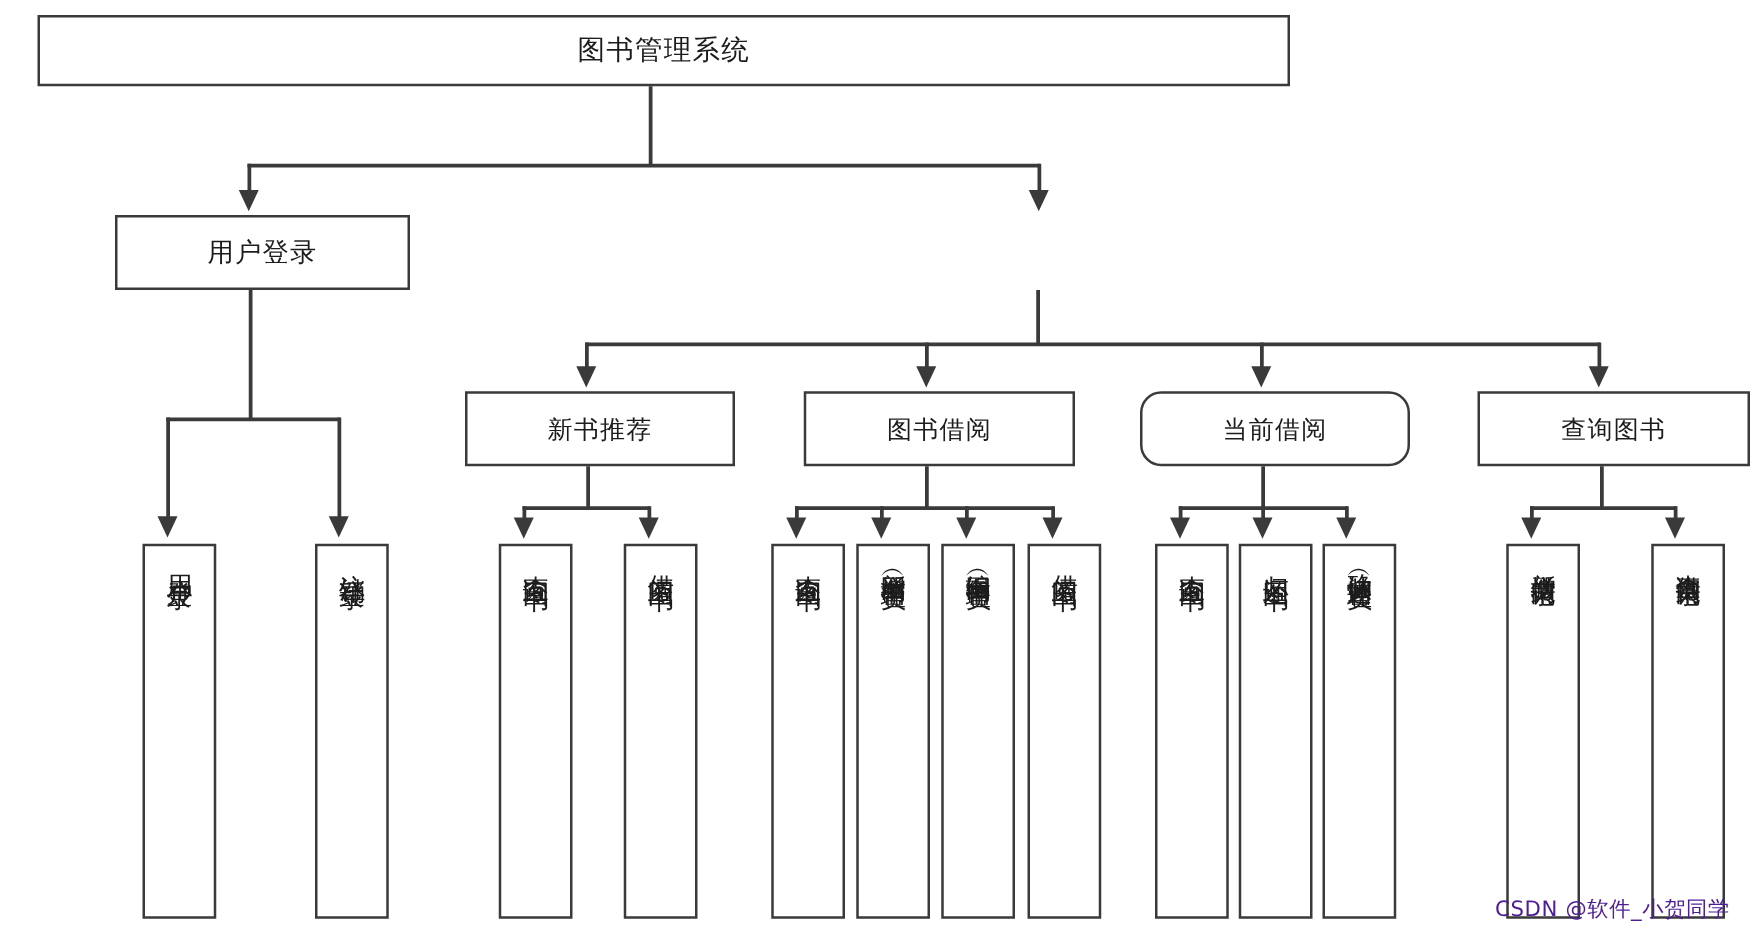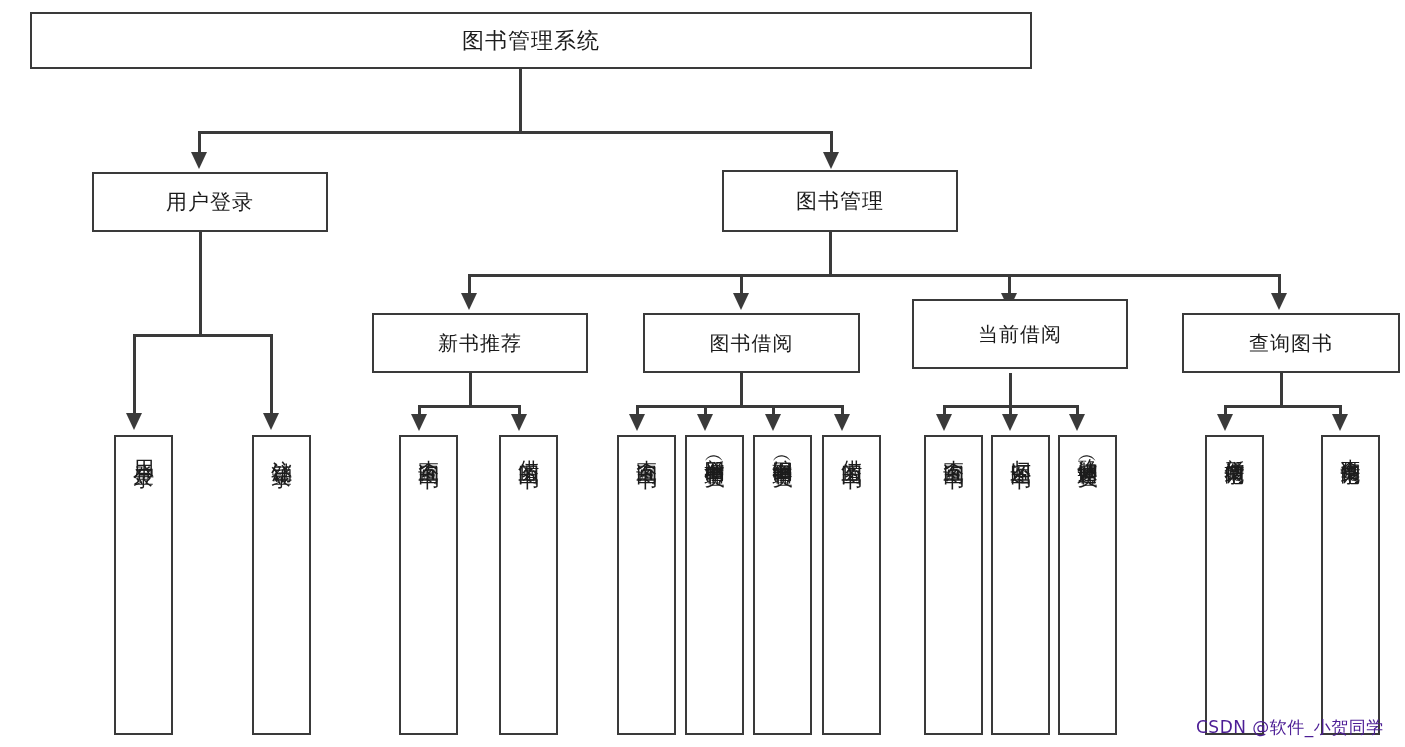--- a/index.html
+++ b/index.html
@@ -101,23 +101,20 @@
   <div class="vline" style="left:198px;top:131px;height:24px;"></div>
   <div class="arrow" style="left:191px;top:152px;"></div>
 
   <div class="vline" style="left:830px;top:131px;height:24px;"></div>
   <div class="arrow" style="left:823px;top:152px;"></div>
 
   <div class="node level1" style="left:82px;top:172px;width:236px;height:60px;">
     <span class="label">用户登录</span>
   </div>
 
-  <div class="node level1" style="left:712px;top:170px;width:236px;height:62px;">
-    <span class="label">图书管理</span>
-  </div>
 
   <div class="vline" style="left:199px;top:232px;height:104px;"></div>
   <div class="hline" style="left:133px;top:334px;width:139px;"></div>
   <div class="vline" style="left:133px;top:334px;height:82px;"></div>
   <div class="arrow" style="left:126px;top:413px;"></div>
   <div class="vline" style="left:270px;top:334px;height:82px;"></div>
   <div class="arrow" style="left:263px;top:413px;"></div>
 
   <div class="vline" style="left:829px;top:232px;height:44px;"></div>
   <div class="hline" style="left:468px;top:274px;width:812px;"></div>
@@ -129,21 +126,21 @@
   <div class="arrow" style="left:1001px;top:293px;"></div>
   <div class="vline" style="left:1278px;top:274px;height:22px;"></div>
   <div class="arrow" style="left:1271px;top:293px;"></div>
 
   <div class="node level2" style="left:362px;top:313px;width:216px;height:60px;">
     <span class="label">新书推荐</span>
   </div>
   <div class="node level2" style="left:633px;top:313px;width:217px;height:60px;">
     <span class="label">图书借阅</span>
   </div>
-  <div class="node level2" style="left:902px;top:299px;width:216px;height:70px;">
+  <div class="node level2" style="left:902px;top:313px;width:216px;height:60px;border-radius:17px;">
     <span class="label">当前借阅</span>
   </div>
   <div class="node level2" style="left:1172px;top:313px;width:218px;height:60px;">
     <span class="label">查询图书</span>
   </div>
 
   <div class="vline" style="left:469px;top:373px;height:34px;"></div>
   <div class="hline" style="left:418px;top:405px;width:102px;"></div>
   <div class="vline" style="left:418px;top:405px;height:12px;"></div>
   <div class="arrow" style="left:411px;top:414px;"></div>

